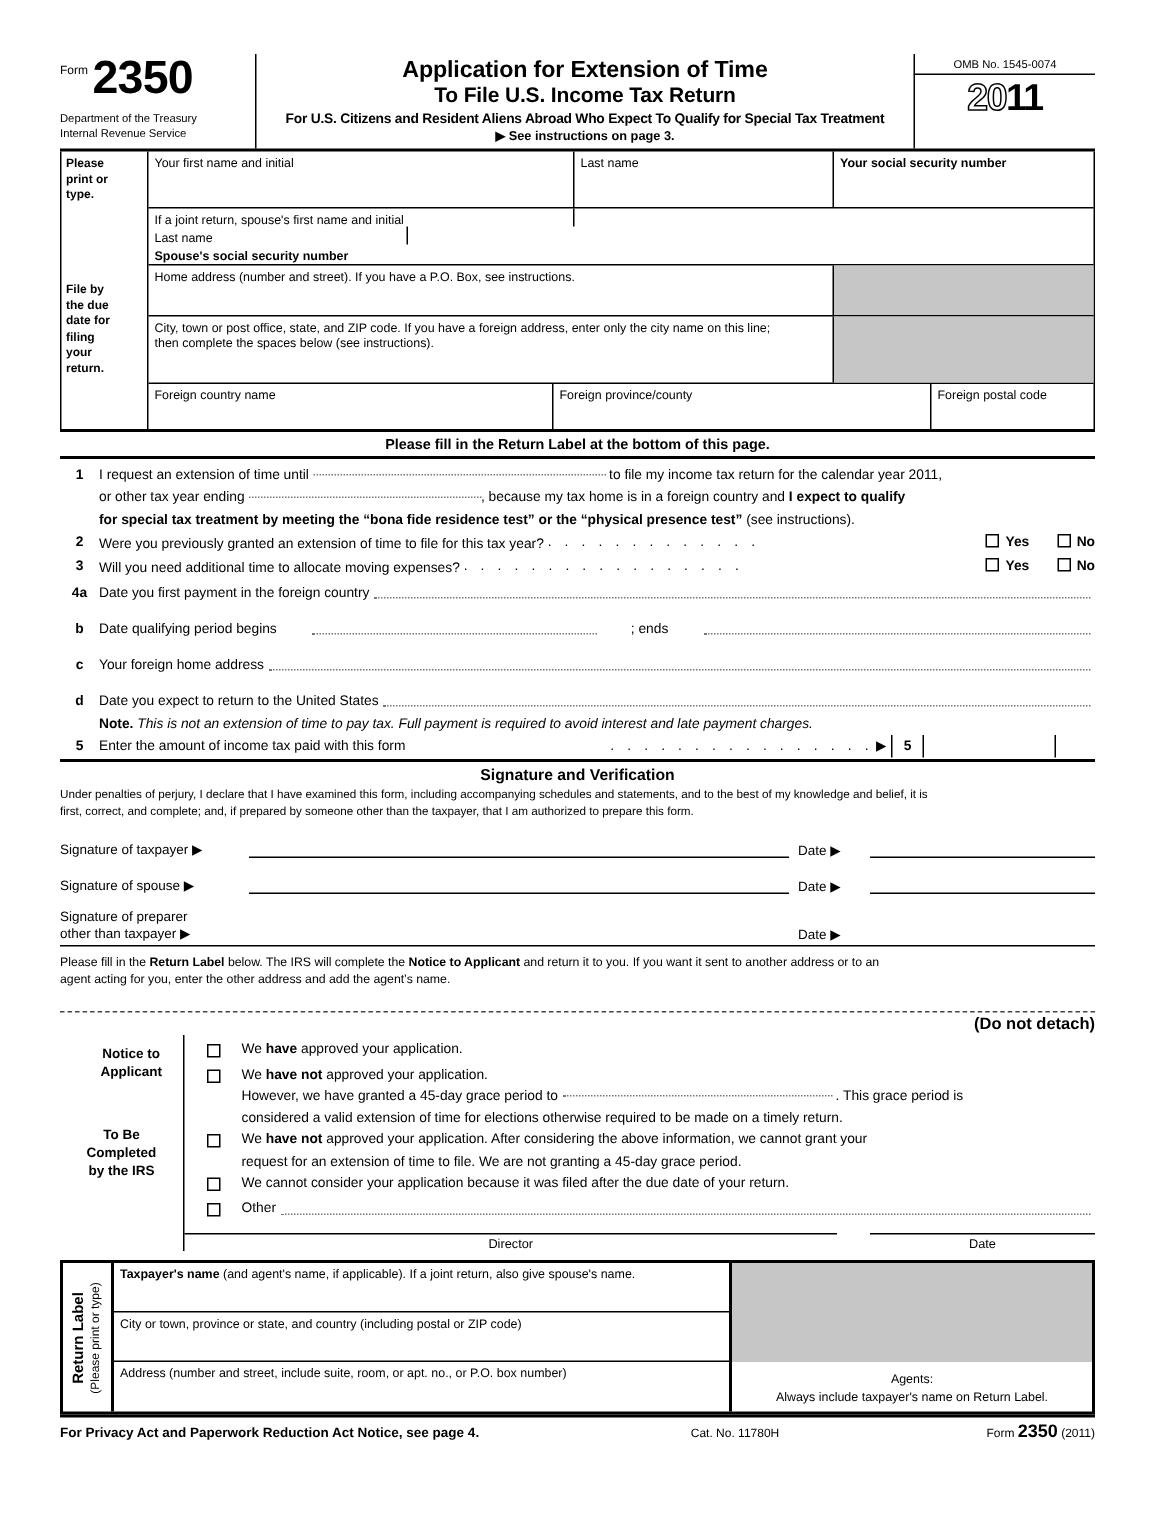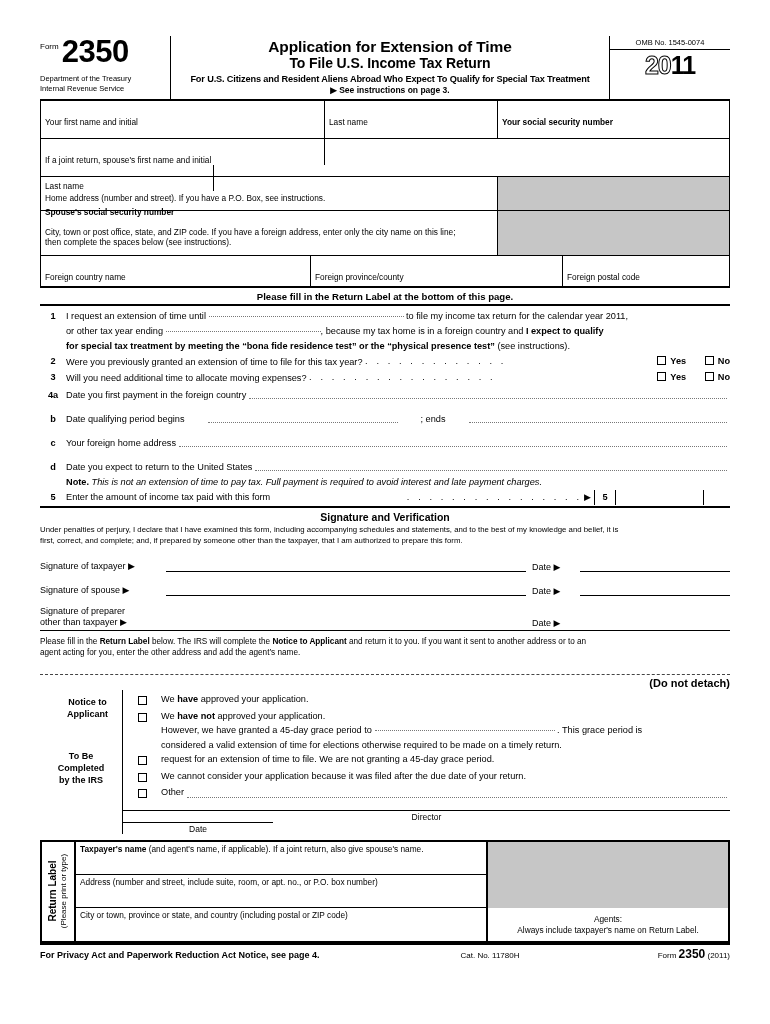--- a/index.html
+++ b/index.html
@@ -41,21 +41,21 @@
   .nameblk { display: flex; width: 100%; border-left: 1px solid #000;
              border-right: 1px solid #000; border-bottom: 2px solid #000; }
   .nb-side { width: 58px; border-right: 1px solid #000; position: relative;
              font-size: 8px; font-weight: bold; line-height: 10.5px; }
   .nb-side .s1 { position: absolute; top: 3px; left: 3px; }
   .nb-side .s2 { position: absolute; top: 87px; left: 3px; }
   .nb-main { flex: 1; }
 
   .nrow { display: flex; border-bottom: 1px solid #000; }
   .nrow:last-child { border-bottom: none; }
-  .ncell { padding: 16px 0 0 4px; font-size: 8.3px; line-height: 10px; }
+  .ncell { padding: 2px 0 0 4px; font-size: 8.3px; line-height: 10px; }
   .bd-r { border-right: 1px solid #000; }
   .gray { background: #c6c6c6; }
 
   
   .fillnote { text-align: center; font-weight: bold; font-size: 9.6px;
               padding: 3px 0 2px 0; }
   .hr2 { border-top: 2px solid #000; }
   .hr1 { border-top: 1px solid #000; }
 
   .lrow { display: flex; font-size: 9.2px; line-height: 15px; }
@@ -104,21 +104,21 @@
   .nt-side { width: 82px; flex: none; text-align: center; font-size: 9px;
              font-weight: bold; line-height: 12px; position: relative; }
   .nt-side .a { position: absolute; top: 6px; left: 13px; right: 0; }
   .nt-side .b2 { position: absolute; top: 60px; left: 0; right: 0; }
   .nt-main { flex: 1; border-left: 1px solid #000; padding: 2px 0 0 0; }
   .ckrow { display: flex; font-size: 9.2px; line-height: 14.5px; }
   .ck { width: 38px; flex: none; text-align: center; padding-top: 2px; }
   .cktxt { flex: 1; }
   .ul { display: inline-block; border-bottom: 1px dotted #777; vertical-align: 2px; }
 
-  .dirrow { display: flex; margin-top: 8px; flex-direction: column; }
+  .dirrow { display: flex; margin-top: 8px; }
   .dir { flex: 1; border-top: 1px solid #000; text-align: center; font-size: 8.5px;
          padding-top: 1px; }
   .dirgap { width: 22px; flex: none; }
   .dirdate { width: 150px; flex: none; border-top: 1px solid #000;
              text-align: center; font-size: 8.5px; padding-top: 1px; }
 
   
   .rl { display: flex; border: 2px solid #000; margin-top: 6px; }
   .rl-side { width: 34px; flex: none; border-right: 2px solid #000;
              position: relative; }
@@ -164,20 +164,24 @@
         <div class="subttl">For U.S. Citizens and Resident Aliens Abroad Who Expect To Qualify for Special Tax Treatment</div>
         <div class="seeinst">▶ See instructions on page 3.</div>
       </div>
       <div class="hdr-right">
         <div class="omb">OMB No. 1545-0074</div>
         <div class="year"><span class="hollow">20</span><span>11</span></div>
       </div>
     </div>
 
     <div class="nameblk">
+      <div class="nb-side">
+        <div class="s1">Please<br>print or<br>type.</div>
+        <div class="s2">File by<br>the due<br>date for<br>filing<br>your<br>return.</div>
+      </div>
       <div class="nb-main">
 
         <div class="nrow" style="height:38px;">
           <div class="ncell bd-r" style="width:284px;">Your first name and initial</div>
           <div class="ncell bd-r" style="width:173px;">Last name</div>
           <div class="ncell b" style="flex:1;">Your social security number</div>
         </div>
 
         <div class="nrow" style="height:38px;flex-direction:column;">
           <div class="ncell bd-r" style="width:284px;">If a joint return, spouse's first name and initial</div>
@@ -354,20 +358,21 @@
           <div class="cktxt">
             <div><span>We </span><b>have not</b><span> approved your application.</span></div>
             <div><span>However, we have granted a 45-day grace period to</span> <span class="ul" style="width:180px;"></span> <span>. This grace period is</span></div>
             <div>considered a valid extension of time for elections otherwise required to be made on a timely return.</div>
           </div>
         </div>
 
         <div class="ckrow">
           <div class="ck"><span class="cbox"></span></div>
           <div class="cktxt">
+            <div><span>We </span><b>have not</b><span> approved your application. After considering the above information, we cannot grant your</span></div>
             <div>request for an extension of time to file. We are not granting a 45-day grace period.</div>
           </div>
         </div>
 
         <div class="ckrow">
           <div class="ck"><span class="cbox"></span></div>
           <div class="cktxt">We cannot consider your application because it was filed after the due date of your return.</div>
         </div>
 
         <div class="ckrow">
@@ -389,22 +394,22 @@
 
     <div class="rl">
       <div class="rl-side">
         <div class="rl-vert">
           <div class="rl-v1">Return Label</div>
           <div class="rl-v2">(Please print or type)</div>
         </div>
       </div>
       <div class="rl-main">
         <div class="rl-row" style="height:33px;"><b>Taxpayer's name</b><span> (and agent's name, if applicable). If a joint return, also give spouse's name.</span></div>
+        <div class="rl-row" style="height:33px;">City or town, province or state, and country (including postal or ZIP code)</div>
         <div class="rl-row" style="height:33px;">Address (number and street, include suite, room, or apt. no., or P.O. box number)</div>
-        <div class="rl-row" style="height:33px;">City or town, province or state, and country (including postal or ZIP code)</div>
       </div>
       <div class="rl-right">
         <div class="rl-gray" style="height:66px;"></div>
         <div class="rl-agents" style="height:33px;">
           <div>Agents:</div>
           <div>Always include taxpayer's name on Return Label.</div>
         </div>
       </div>
     </div>
 

